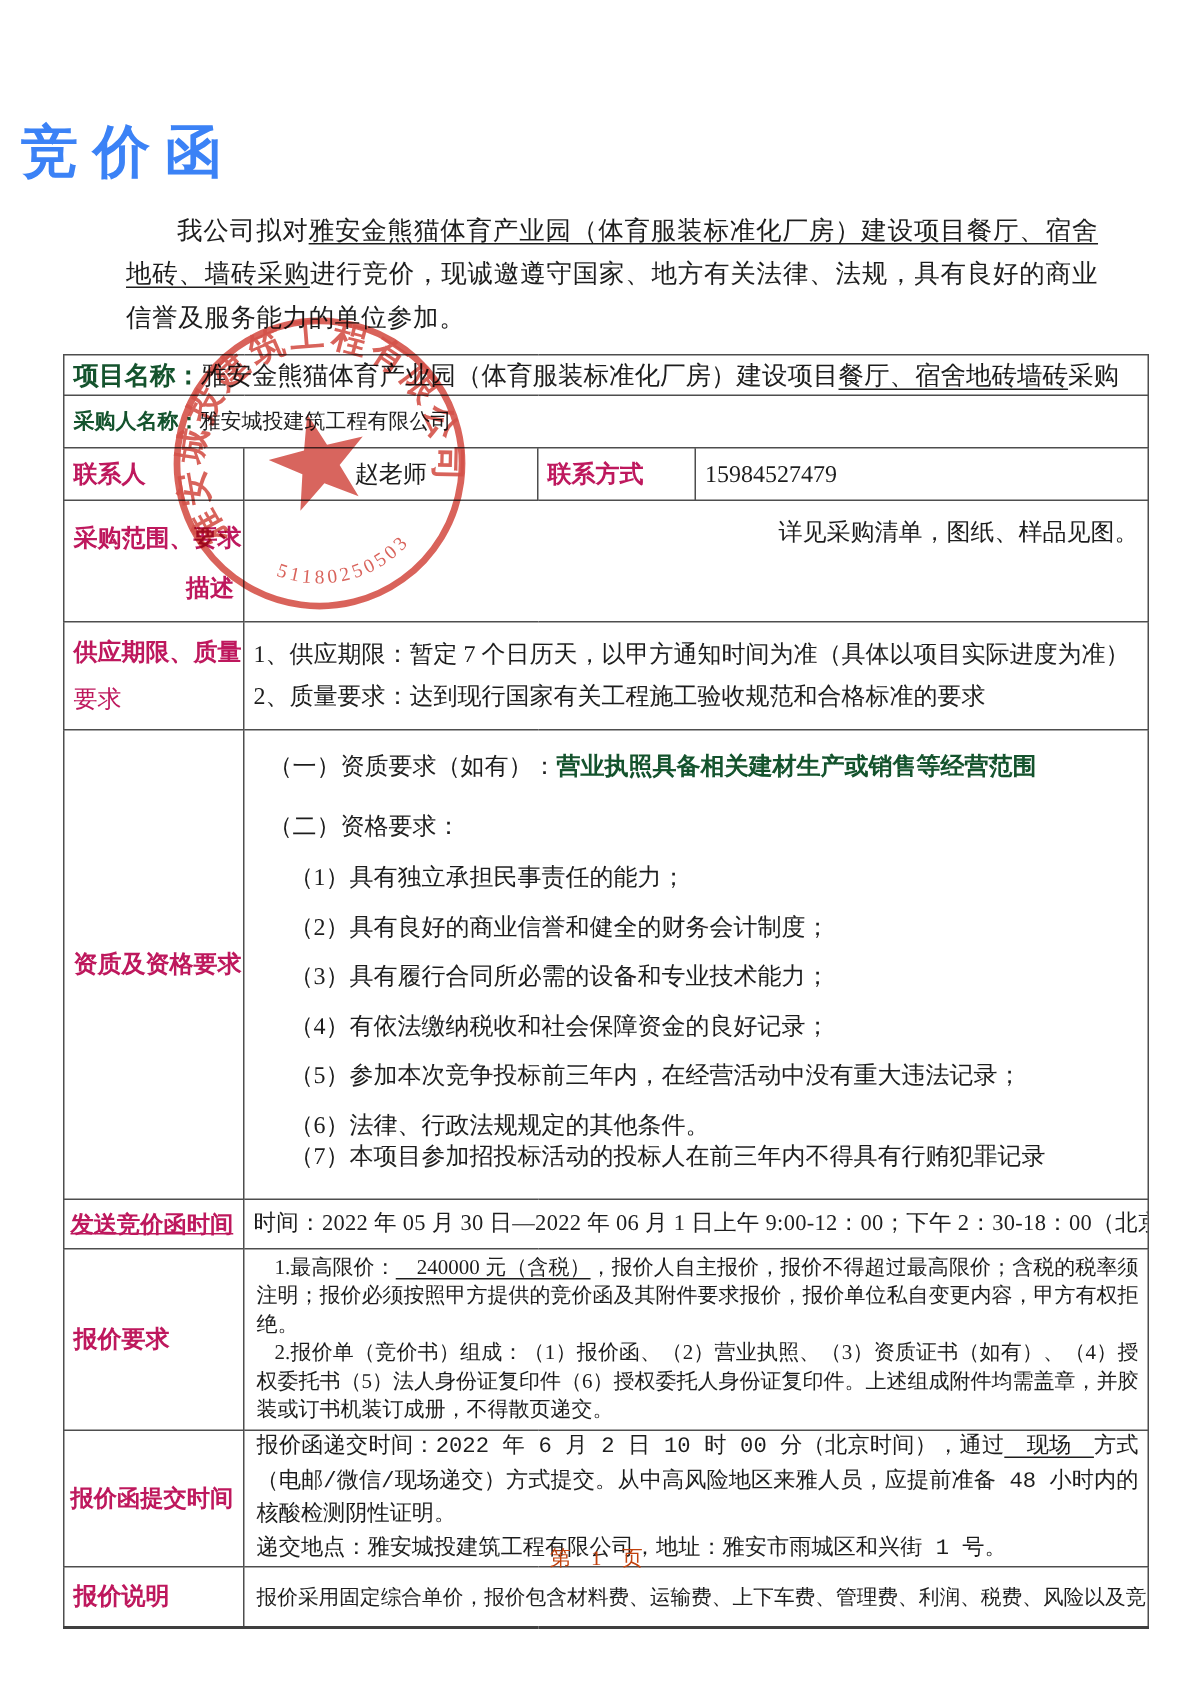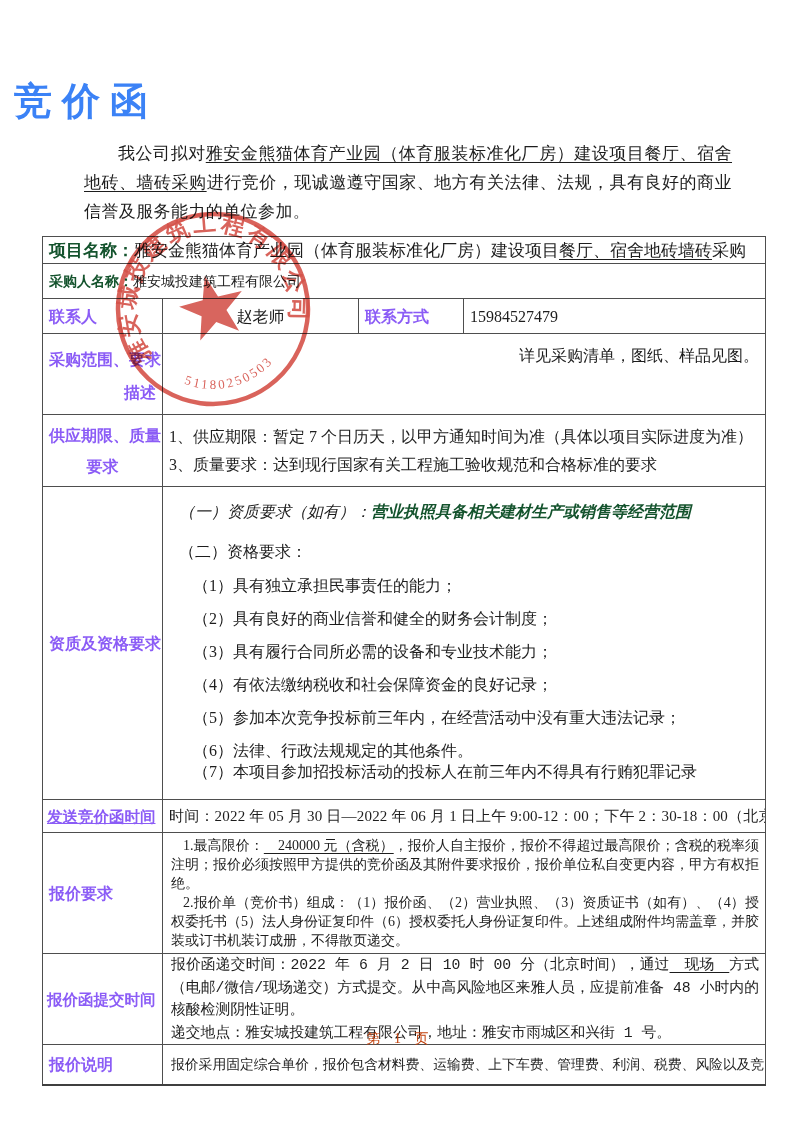--- a/index.html
+++ b/index.html
@@ -21,36 +21,36 @@
   table.bid{
     position:absolute;top:236px;left:42px;width:723px;
     border-collapse:collapse;table-layout:fixed;
   }
   table.bid td{
     border:1px solid #4e4e4e;padding:0 6px;vertical-align:middle;
     font-size:16px;line-height:21px;overflow:hidden;
   }
   table.bid{border-bottom:2px solid #3f3f3f;}
   .lbl{font-weight:bold;color:#14532d;}
-  td.labelcell{font-weight:bold;color:#8b5cf6;white-space:nowrap;padding-left:5px;}
+  td.labelcell{font-weight:bold;color:#be185d;white-space:nowrap;padding-left:5px;}
   tr.r1 td{height:26px;font-size:17px;white-space:nowrap;}
   tr.r2 td{height:34px;font-size:14px;white-space:nowrap;}
   tr.r3 td{height:34px;}
   tr.r3 .contact-name{text-align:center;}
   tr.r4 td{height:69px;text-align:right;}
   tr.r4 td.labelcell{vertical-align:top;padding-top:9px;line-height:33px;}
   tr.r4 td.content{vertical-align:top;padding-top:11px;text-indent:32px;}
   tr.r5 td{height:71px;}
   tr.r5 td.labelcell{line-height:31px;}
   tr.r5 td.content div{line-height:28px;}
-  .lbl2-center{text-align:center;font-weight:bold;}
+  .lbl2-center{font-weight:normal;}
   tr.r6 td{height:298px;}
   tr.r6 td.content{vertical-align:top;padding:14px 6px 0 16px;}
   tr.r6 .item{line-height:21px;}
-  .mb19{margin-bottom:19px;font-style:italic;}
+  .mb19{margin-bottom:19px;}
   .mb13{margin-bottom:13px;}
   .mb12{margin-bottom:12px;}
   .sub{margin-left:14px;}
   tr.r7 td{height:32px;}
   tr.r7 td.labelcell{font-size:15.5px;padding-left:4px;text-decoration:underline;}
   tr.r7 td.content{font-size:15px;white-space:nowrap;letter-spacing:.2px;}
   tr.r8 td{height:95px;}
   tr.r8 td.content{font-size:14px;line-height:19px;padding:3px 6px 3px 8px;text-align:justify;}
   tr.r8 p,tr.r9 p{margin:0;text-indent:12px;}
   tr.r9 td{height:68px;}
@@ -109,21 +109,21 @@
     <td colspan="3" class="content">详见采购清单，图纸、样品见图。</td>
   </tr>
 
   <tr class="r5">
     <td class="labelcell">
       <div>供应期限、质量</div>
       <div class="lbl2-center">要求</div>
     </td>
     <td colspan="3" class="content">
       <div>1、供应期限：暂定 7 个日历天，以甲方通知时间为准（具体以项目实际进度为准）</div>
-      <div>3、质量要求：达到现行国家有关工程施工验收规范和合格标准的要求</div>
+      <div>2、质量要求：达到现行国家有关工程施工验收规范和合格标准的要求</div>
     </td>
   </tr>
 
   <tr class="r6">
     <td class="labelcell">资质及资格要求</td>
     <td colspan="3" class="content">
       <div class="item mb19"><span>（一）资质要求（如有）：</span><span class="lbl">营业执照具备相关建材生产或销售等经营范围</span></div>
       <div class="item mb13">（二）资格要求：</div>
       <div class="item sub mb12">（1）具有独立承担民事责任的能力；</div>
       <div class="item sub mb12">（2）具有良好的商业信誉和健全的财务会计制度；</div>

